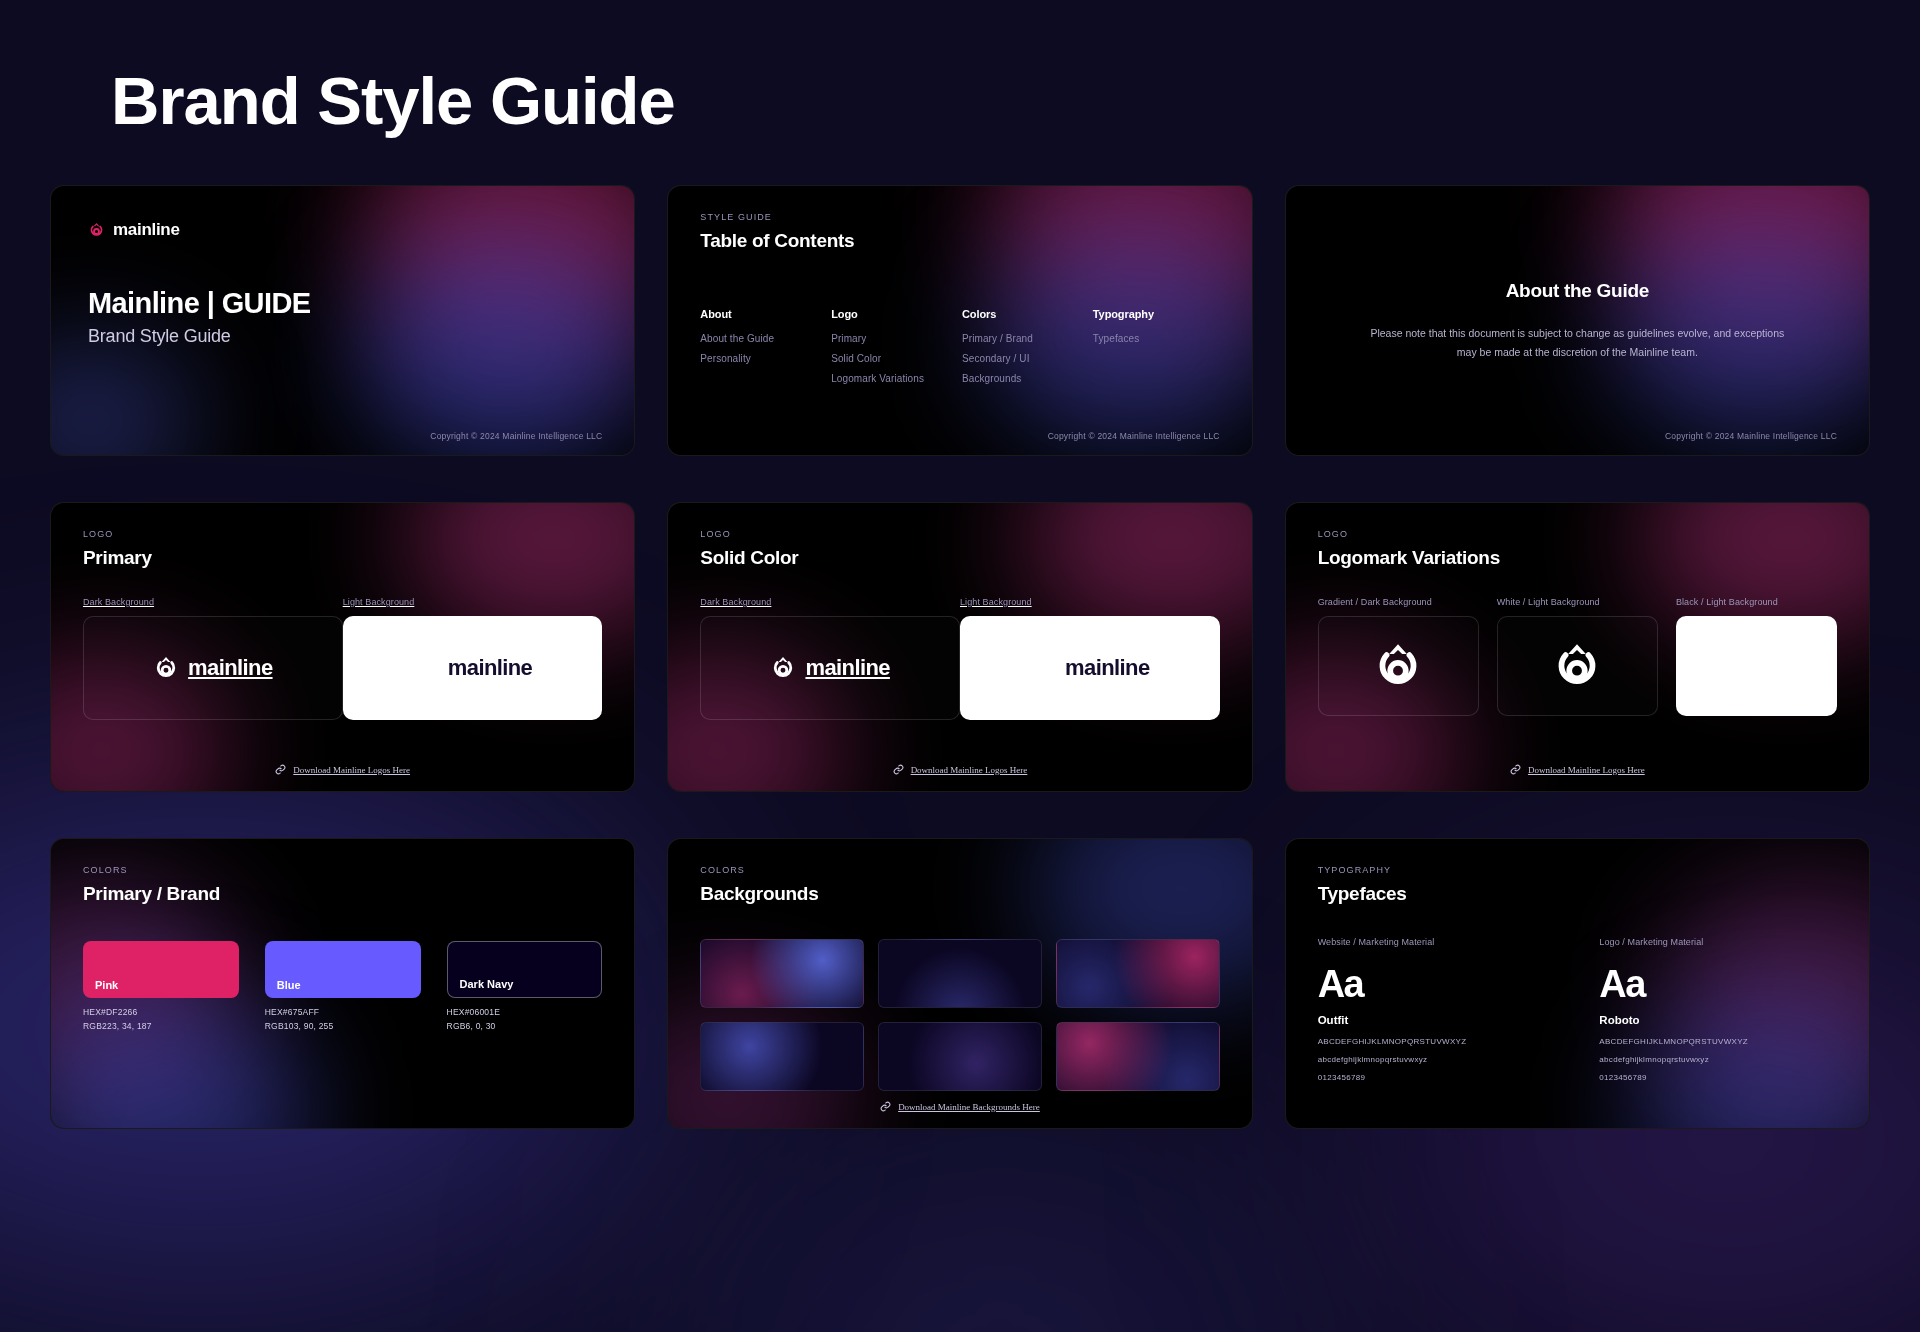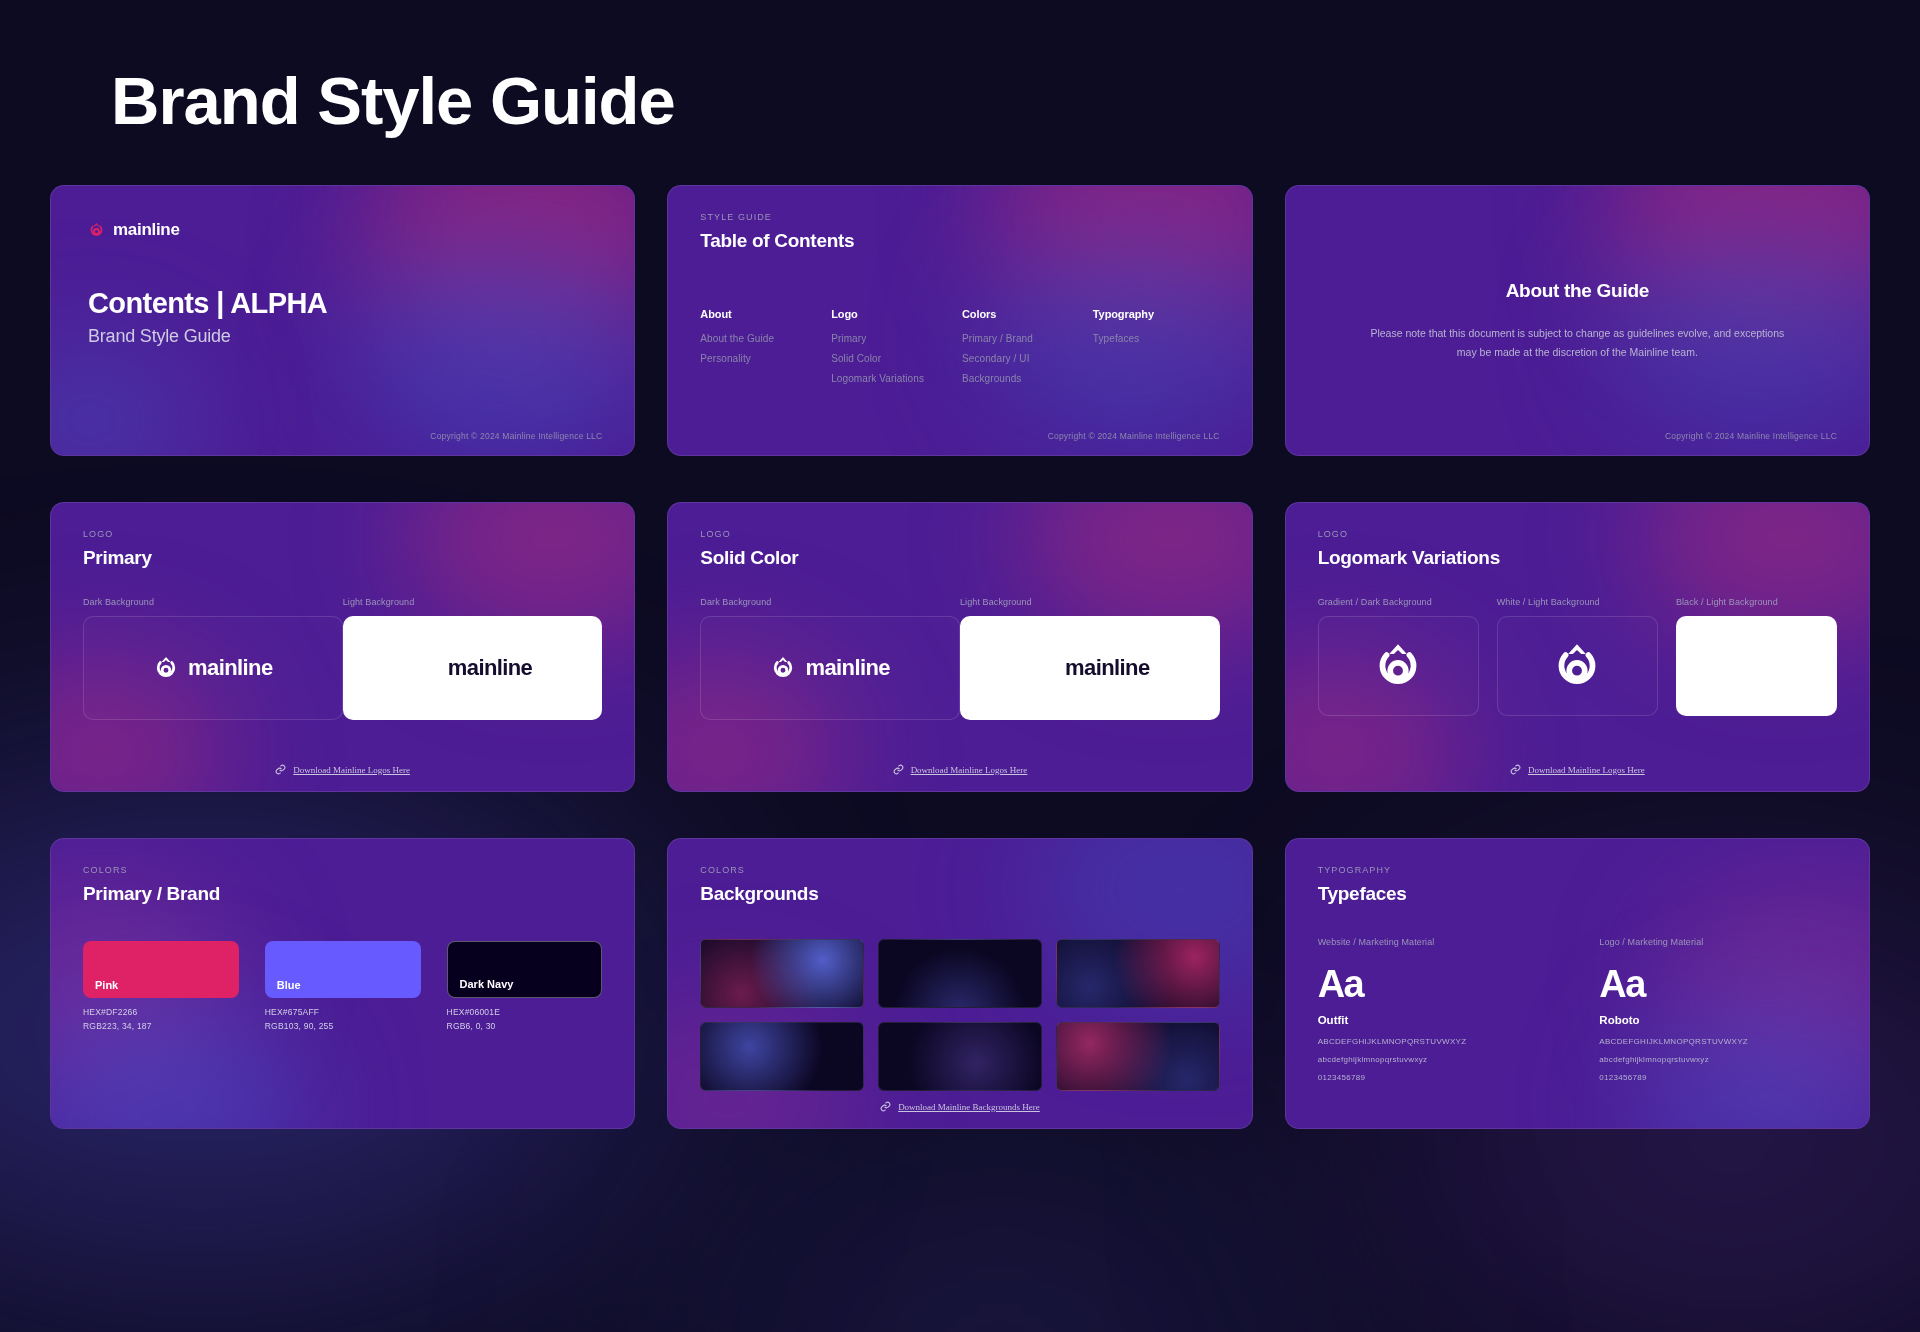--- a/index.html
+++ b/index.html
@@ -32,21 +32,21 @@
     grid-template-columns:repeat(3,1fr);
     gap:32px;
     margin-top:46px;
     padding:0 1px;
   }
 
   .card{
     position:relative;
     border-radius:14px;
     border:1px solid rgba(255,255,255,.10);
-    background:#4c1d95;
+    background:#000000;
     overflow:hidden;
   }
   .r1 .card{height:271px;}
   .r2 .card{height:290px;}
   .r3 .card{height:291px;}
 
   .card-inner{position:relative;z-index:3;height:100%;padding:26px 32px;}
 
   
   .blob{position:absolute;border-radius:50%;filter:blur(55px);z-index:1;pointer-events:none;}
@@ -83,21 +83,21 @@
   .toc-col h4{font-size:11px;font-weight:700;color:#fff;margin-bottom:13px;letter-spacing:-.1px;}
   .toc-col a{display:block;font-size:10px;color:#8a85ab;text-decoration:none;margin-bottom:9px;letter-spacing:.1px;}
 
   
   .about-body{height:100%;display:flex;flex-direction:column;align-items:center;justify-content:center;text-align:center;padding:0 46px;}
   .about-body h3{font-size:19px;font-weight:700;margin-bottom:22px;letter-spacing:-.3px;}
   .about-body p{font-size:10.5px;line-height:1.72;color:#b9b4d1;max-width:430px;}
   .about-body p+p{margin-top:16px;}
 
   
-  .logo-row{display:flex;margin-top:28px;}
+  .logo-row{display:flex;margin-top:28px;text-decoration:underline;}
   .logo-col{flex:1;}
   .sublabel{font-size:9px;color:#9b96b9;margin-bottom:9px;letter-spacing:.1px;}
   .swatch-box{
     height:104px;border-radius:10px;display:flex;align-items:center;justify-content:center;
   }
   .swatch-dark{border:1px solid rgba(255,255,255,.13);background:rgba(255,255,255,.012);}
   .swatch-light{background:#fff;}
 
   .lockup{display:flex;align-items:center;gap:9px;}
   .lockup .word{font-size:22px;font-weight:600;letter-spacing:-.6px;}
@@ -171,21 +171,21 @@
       <div class="blob" style="width:300px;height:230px;right:-20px;top:50px;background:rgba(60,70,190,.55);"></div>
       <div class="blob" style="width:220px;height:170px;left:-70px;bottom:-50px;background:rgba(70,80,190,.40);"></div>
       <div class="card-inner">
         <div class="brand">
           <svg width="17" height="18" style="color:url(#gradMark)">
             <use href="#mark" fill="url(#gradMark)" style="color:#DF2266"></use>
           </svg>
           <span class="brand-name">mainline</span>
         </div>
         <div class="title">
-          <div class="t1">Contents | ALPHA</div>
+          <div class="t1">Mainline | GUIDE</div>
           <div class="t2">Brand Style Guide</div>
         </div>
         <div class="copyright">Copyright © 2024 Mainline Intelligence LLC</div>
       </div>
     </div>
 
     <div class="card">
       <div class="blob" style="width:320px;height:230px;right:-60px;top:-80px;background:rgba(185,40,115,.55);"></div>
       <div class="blob" style="width:300px;height:220px;right:-30px;top:40px;background:rgba(60,70,185,.50);"></div>
       <div class="card-inner">

